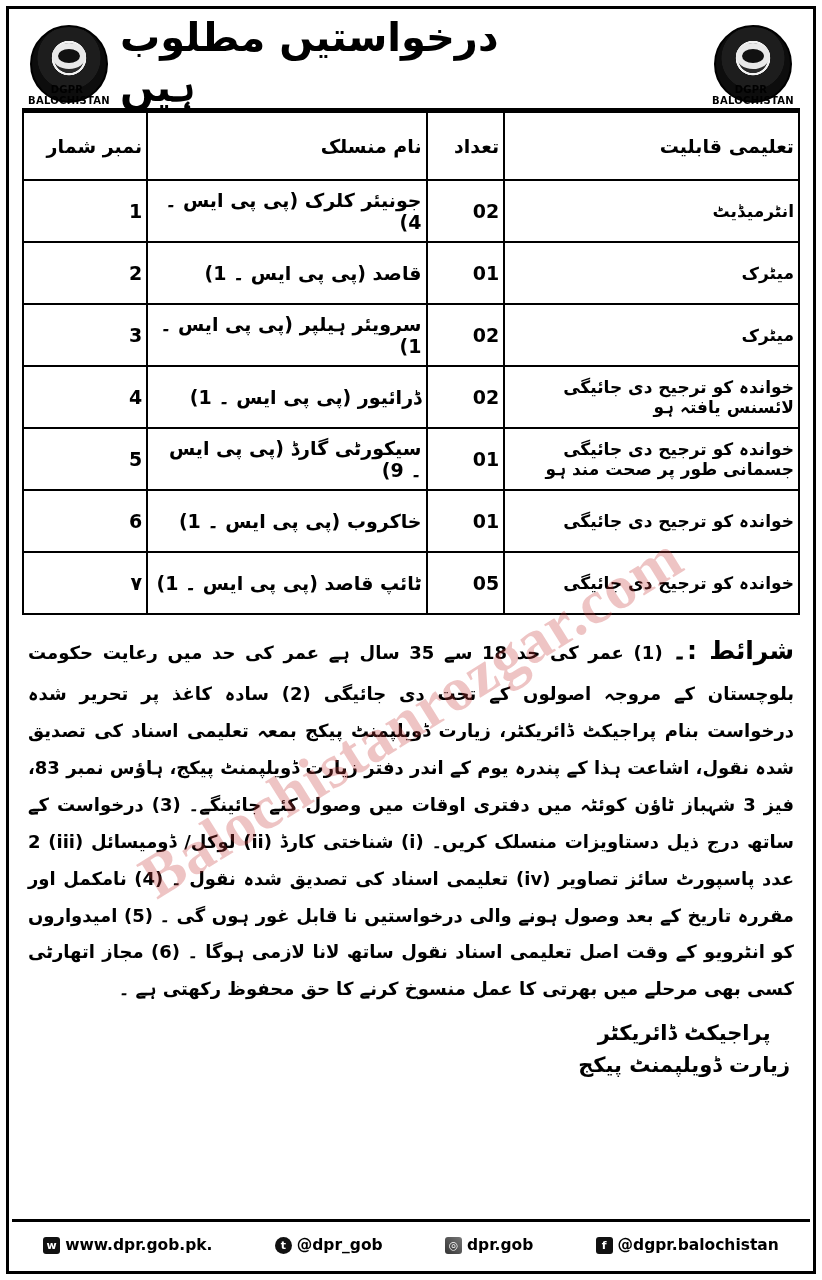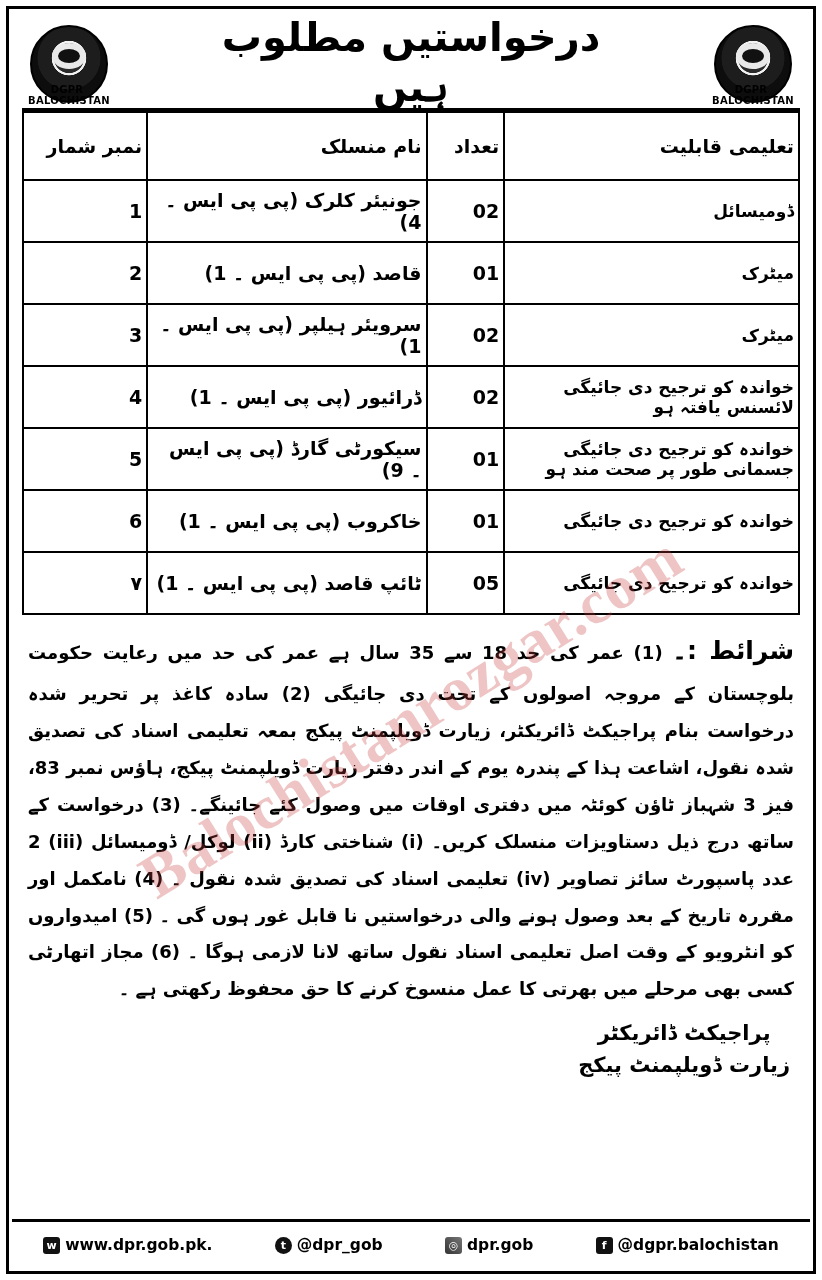--- a/index.html
+++ b/index.html
@@ -68,21 +68,21 @@
   .logo .capt{
     position:absolute;
     bottom:-3px;left:0;right:4px;
     text-align:center;
     font-size:10px;
     letter-spacing:.3px;
     font-weight:bold;
   }
   .title-urdu{
     flex:1;
-    text-align:center;
+    text-align:left;
     font-size:40px;
     font-weight:bold;
     line-height:1.25;
     direction:rtl;
     font-family:"DejaVu Sans","Liberation Sans",sans-serif;
     padding:0 10px;
   }
   .title-urdu span{display:block;}
   
   .intro{
@@ -229,21 +229,21 @@
       <thead>
         <tr>
           <th>تعلیمی قابلیت</th>
           <th>تعداد</th>
           <th>نام منسلک</th>
           <th>نمبر شمار</th>
         </tr>
       </thead>
       <tbody>
         <tr>
-          <td class="qual-cell">ڈومیسائل</td>
+          <td class="qual-cell">انٹرمیڈیٹ</td>
           <td>02</td>
           <td>جونیئر کلرک  (پی پی ایس ۔ 4)</td>
           <td>1</td>
         </tr>
         <tr>
           <td class="qual-cell">میٹرک</td>
           <td>01</td>
           <td>قاصد  (پی پی ایس ۔ 1)</td>
           <td>2</td>
         </tr>

